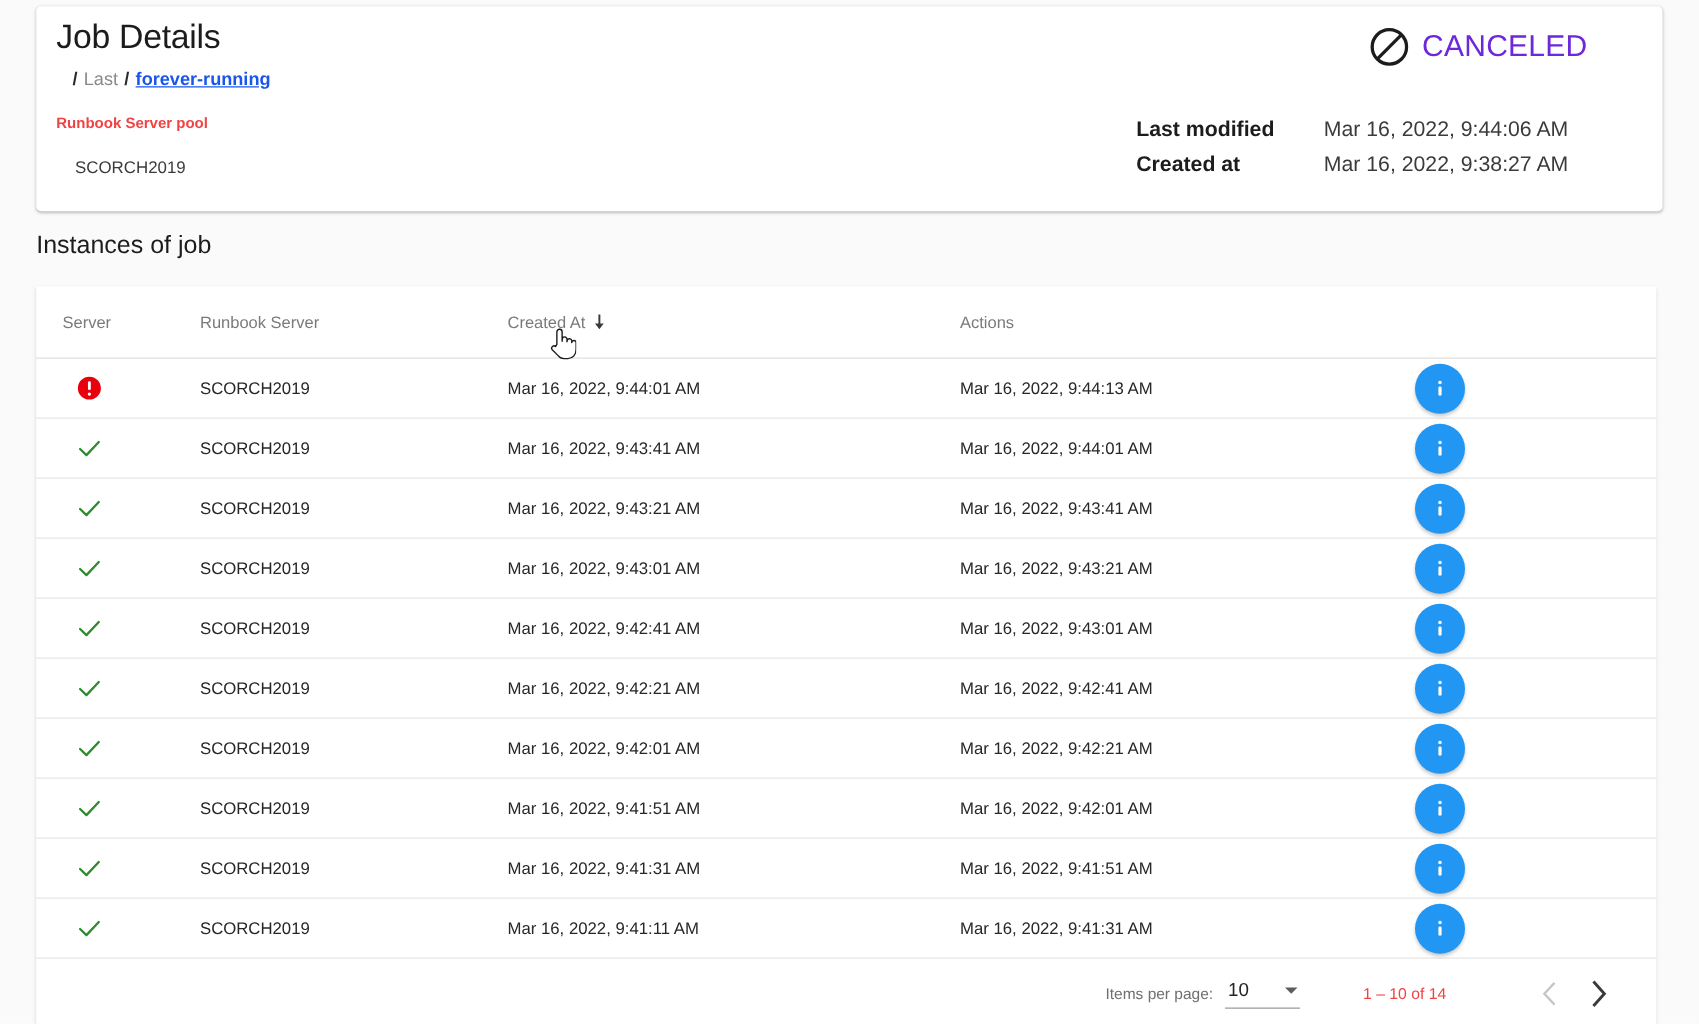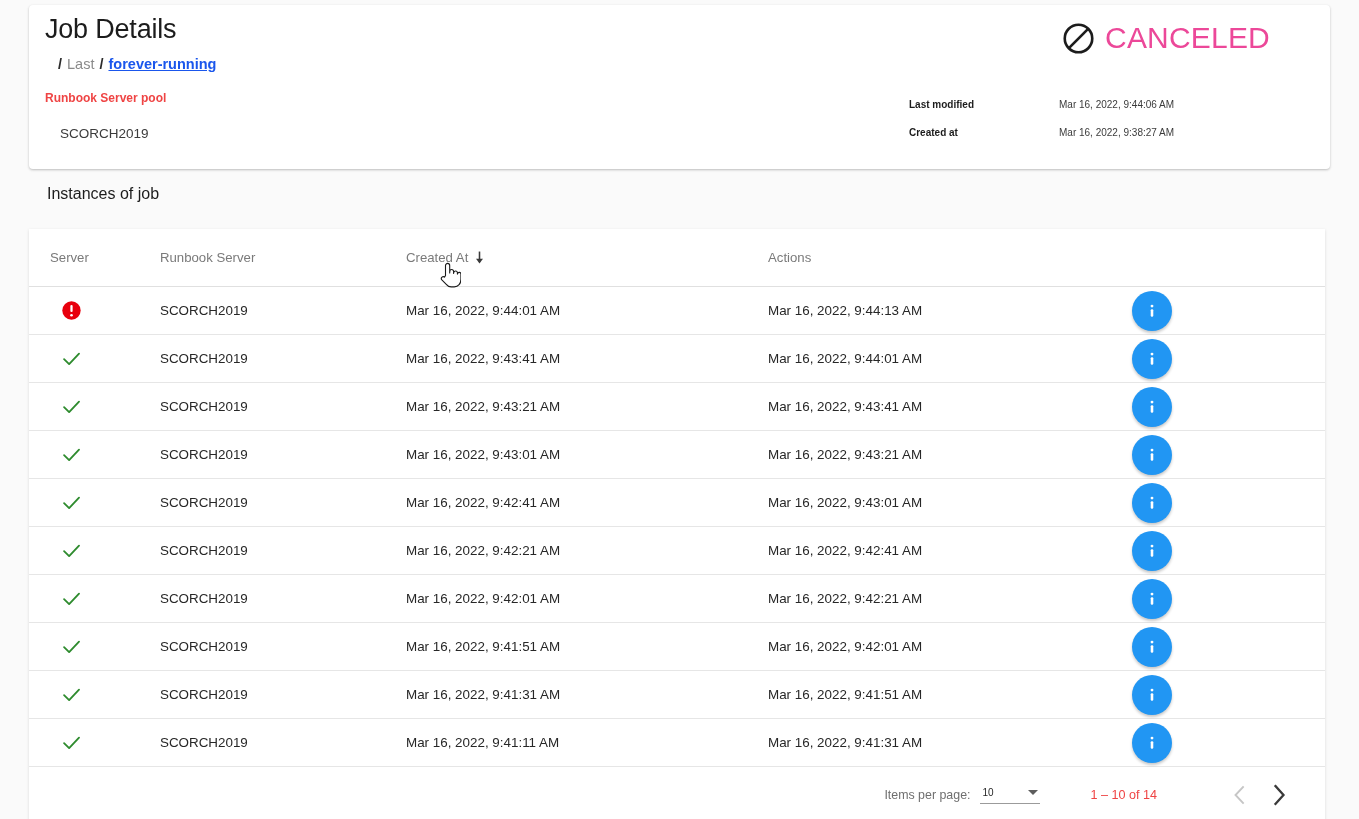--- a/index.html
+++ b/index.html
@@ -90,56 +90,56 @@
     display: flex;
     align-items: center;
     gap: 10px;
   }
   .ban-icon {
     width: 33px;
     height: 33px;
     flex: none;
   }
   .status-text {
-    font-size: 30px;
+    font-size: 24px;
     font-weight: 400;
     letter-spacing: 0.2px;
-    color: #ec4899;
+    color: #6d28d9;
     white-space: nowrap;
   }
 
   
   .meta {
     position: absolute;
     left: 880px;
     top: 85px;
-    font-size: 10px;
+    font-size: 17px;
   }
   .meta-row {
     display: flex;
     height: 28px;
     align-items: center;
   }
   .meta-key {
     width: 150px;
     font-weight: 700;
     color: #1c1c1c;
     white-space: nowrap;
   }
   .meta-val {
     color: #3b3b3b;
     white-space: nowrap;
   }
 
   
   .section-title {
     position: absolute;
-    left: 47px;
+    left: 29px;
     top: 185px;
-    font-size: 16px;
+    font-size: 20px;
     font-weight: 400;
     color: #1c1c1c;
     white-space: nowrap;
   }
 
   
   .table-card {
     position: absolute;
     left: 29px;
     top: 229px;
@@ -244,21 +244,21 @@
     min-width: 56px;
     border-bottom: 1px solid #9b9b9b;
     display: flex;
     align-items: center;
     justify-content: space-between;
     padding: 0 2px 5px 2px;
     cursor: pointer;
     margin-right: 50px;
   }
   .pg-select-value {
-    font-size: 10px;
+    font-size: 15px;
     color: #262626;
   }
   .pg-caret {
     width: 0; height: 0;
     border-left: 5px solid transparent;
     border-right: 5px solid transparent;
     border-top: 5px solid #5d5d5d;
     margin-left: 14px;
   }
   .pg-range {

